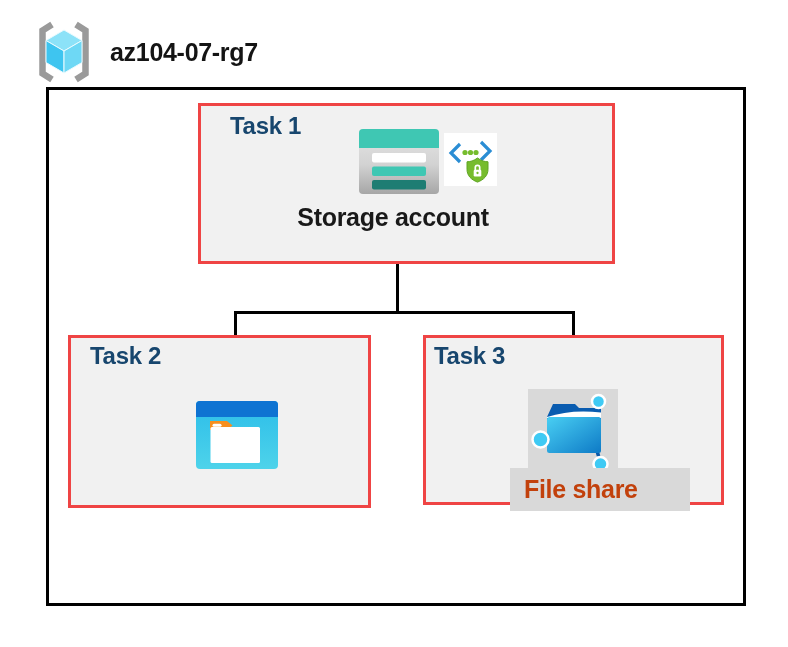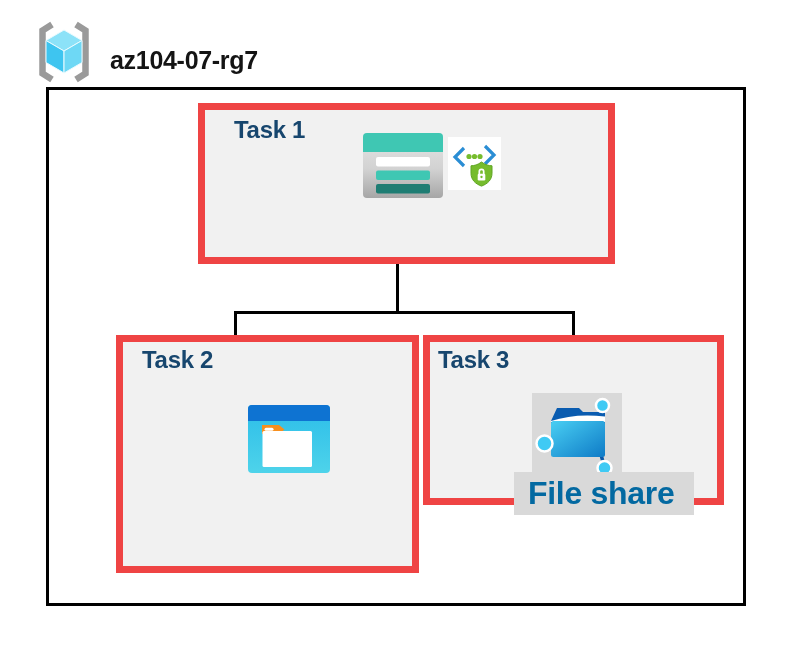--- a/index.html
+++ b/index.html
@@ -4,52 +4,52 @@
 <style>
   html,body{margin:0;padding:0;background:#ffffff;}
   .page{
     position:relative;width:788px;height:647px;background:#ffffff;overflow:hidden;
     font-family:"Liberation Sans","DejaVu Sans",sans-serif;
   }
   .abs{position:absolute;}
   
   .rg-label{
     position:absolute;left:110px;top:38px;
-    font-size:25px;font-weight:bold;color:#141414;letter-spacing:-0.3px;margin-top:8px;
+    font-size:25px;font-weight:bold;color:#141414;letter-spacing:-0.3px;
   }
   
   .outer-box{
     position:absolute;left:46px;top:87px;width:700px;height:519px;
     border:3px solid #000;box-sizing:border-box;background:#ffffff;
   }
   
   .task-box{
-    position:absolute;border:7px solid #ef4444;box-sizing:border-box;background:#f1f1f1;
+    position:absolute;border:3px solid #ef4444;box-sizing:border-box;background:#f1f1f1;
   }
   .task1{left:198px;top:103px;width:417px;height:161px;}
-  .task2{left:68px;top:335px;width:303px;height:238px;margin-left:48px;}
+  .task2{left:68px;top:335px;width:303px;height:173px;}
   .task3{left:423px;top:335px;width:301px;height:170px;}
   .task-heading{
     position:absolute;font-size:24px;font-weight:bold;color:#17466e;letter-spacing:-0.3px;
     white-space:nowrap;
   }
   .item-label{
     position:absolute;font-size:25px;font-weight:bold;color:#191919;letter-spacing:-0.3px;
     text-align:center;white-space:nowrap;
   }
   
   .line{position:absolute;background:#000;}
   
   .fs-icon-bg{position:absolute;left:102px;top:51px;width:90px;height:79px;background:#d9d9d9;}
   .fs-label-bg{
     position:absolute;left:84px;top:130px;width:180px;height:43px;background:#d9d9d9;
     display:flex;align-items:center;padding-left:14px;box-sizing:border-box;
   }
   .fs-label-bg .fs-text{
-    font-size:32px;font-weight:bold;color:#0369a1;letter-spacing:-0.3px;white-space:nowrap;
+    font-size:25px;font-weight:bold;color:#c2410c;letter-spacing:-0.3px;white-space:nowrap;
   }
 </style>
 </head>
 <body>
 
 <div class="page">
 
   <svg class="abs" style="left:36px;top:21px;" width="56" height="62" viewBox="0 0 56 62">
     <polyline points="16,3.5 6.5,9.5 6.5,52.5 16,58.5" fill="none" stroke="#9a9a9a" stroke-width="6.5"></polyline>
     <polyline points="40,3.5 49.5,9.5 49.5,52.5 40,58.5" fill="none" stroke="#9a9a9a" stroke-width="6.5"></polyline>
@@ -96,20 +96,21 @@
       <circle cx="21" cy="19.5" r="2.6" fill="#76bc2d"></circle>
       <circle cx="26.5" cy="19.5" r="2.6" fill="#76bc2d"></circle>
       <circle cx="32" cy="19.5" r="2.6" fill="#76bc2d"></circle>
       <path d="M33.5,25 c3.5,2.8 7.5,3.8 10.5,3.8 v7.5 c0,6.5 -4.5,10.6 -10.5,12.8
                c-6,-2.2 -10.5,-6.3 -10.5,-12.8 v-7.5 c3,0 7,-1 10.5,-3.8 z" fill="#76bc2d" stroke="#5ea522" stroke-width="1"></path>
       <path d="M31.3,37 v-2.4 a2.2,2.2 0 0 1 4.4,0 V37" fill="none" stroke="#ffffff" stroke-width="1.7"></path>
       <rect x="29.7" y="36.8" width="7.6" height="6.6" rx="1.2" fill="#ffffff"></rect>
       <circle cx="33.5" cy="40" r="1.15" fill="#76bc2d"></circle>
     </svg>
 
+    <div class="item-label" style="left:47px;top:97px;width:290px;">Storage account</div>
   </div>
 
   <div class="task-box task2">
     <div class="task-heading" style="left:19px;top:4px;">Task 2</div>
 
     <svg class="abs" style="left:125px;top:63px;" width="82" height="68" viewBox="0 0 82 68">
       <defs>
         <linearGradient id="gradBlob" x1="0" y1="0" x2="0" y2="1">
           <stop offset="0" stop-color="#2cbde9"></stop>
             <stop offset="1" stop-color="#4ed3ea"></stop>

